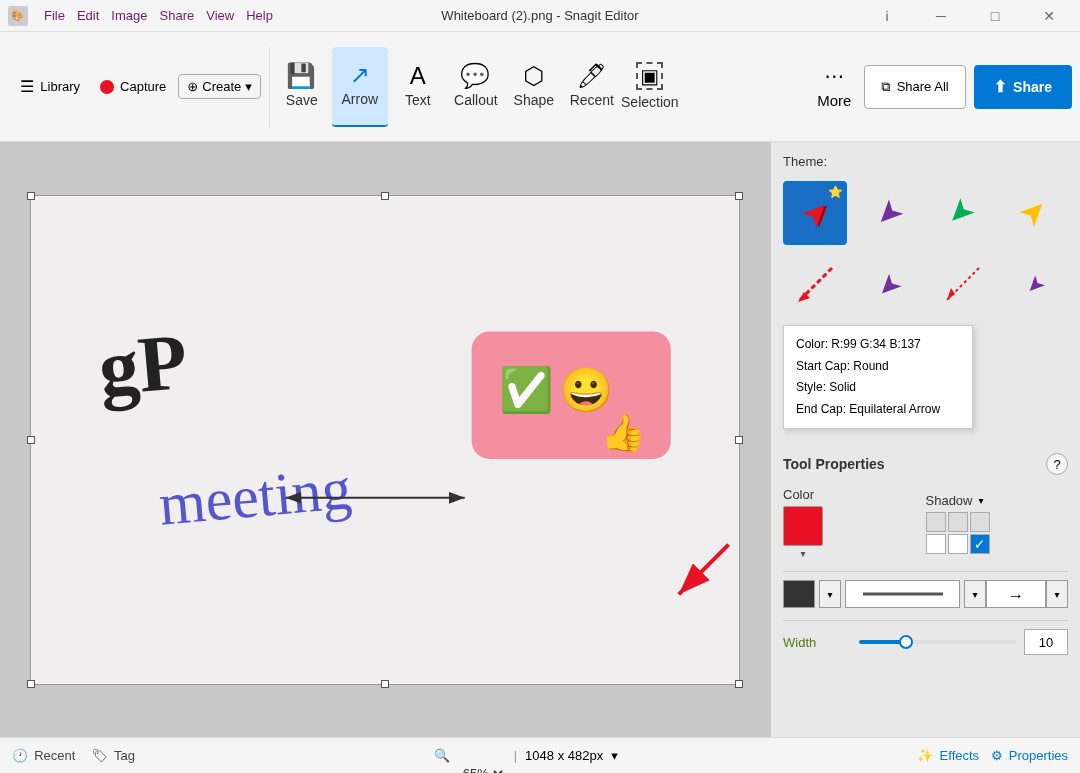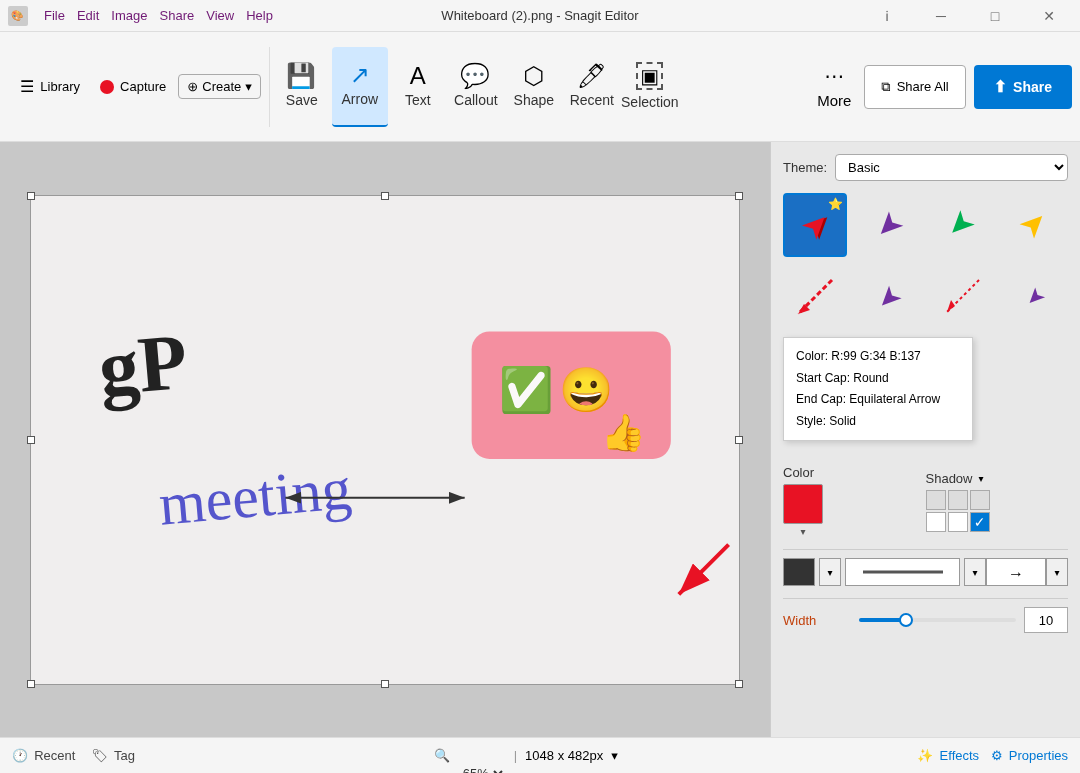--- a/index.html
+++ b/index.html
@@ -82,21 +82,21 @@
     .shadow-grid { display: grid; grid-template-columns: repeat(3, 20px); grid-template-rows: repeat(2, 20px); gap: 2px; }
     .shadow-cell { width: 20px; height: 20px; background: #ddd; border: 1px solid #aaa; cursor: pointer; }
     .shadow-cell.active { background: white; }
     .check-cell { display: flex; align-items: center; justify-content: center; }
     .line-controls { display: flex; align-items: center; gap: 4px; }
     .line-color-btn { width: 32px; height: 28px; background: #333; border: 1px solid #999; cursor: pointer; }
     .line-dropdown-btn { width: 22px; height: 28px; background: #f0f0f0; border: 1px solid #999; display: flex; align-items: center; justify-content: center; cursor: pointer; font-size: 10px; }
     .line-style-btn { flex: 1; height: 28px; background: white; border: 1px solid #999; cursor: pointer; display: flex; align-items: center; justify-content: center; }
     .arrow-end-btn { width: 60px; height: 28px; background: white; border: 1px solid #999; cursor: pointer; display: flex; align-items: center; justify-content: center; font-size: 16px; }
     .slider-row { display: flex; align-items: center; gap: 8px; margin-bottom: 10px; }
-    .slider-label { font-size: 13px; color: #c2410c; width: 68px; }
+    .slider-label { font-size: 13px; color: #4d7c0f; width: 68px; }
     .slider { flex: 1; height: 4px; background: #ddd; border-radius: 2px; position: relative; cursor: pointer; }
     .slider-fill { height: 4px; background: #0078d4; border-radius: 2px; }
     .slider-thumb { width: 14px; height: 14px; background: white; border: 2px solid #0078d4; border-radius: 50%; position: absolute; top: -5px; cursor: pointer; }
     .value-box { width: 44px; height: 26px; border: 1px solid #aaa; background: white; display: flex; align-items: center; justify-content: center; font-size: 13px; }
     .divider { height: 1px; background: #ccc; margin: 8px 0; }
 
     
     .status-bar { height: 36px; background: #f5f5f5; border-top: 1px solid #ddd; display: flex; align-items: center; padding: 0 12px; gap: 16px; }
     .status-left { display: flex; align-items: center; gap: 16px; }
     .status-item { display: flex; align-items: center; gap: 6px; font-size: 13px; color: #444; cursor: pointer; }
@@ -243,23 +243,20 @@
         <line x1="700" y1="350" x2="650" y2="400" stroke="#e81224" stroke-width="4" marker-end="url(#redArrow)"></line>
       </svg>
     </div>
   </div>
 
   <div class="right-panel">
 
     <div class="quick-styles">
       <div class="theme-row">
         <span class="theme-label">Theme:</span>
-        <select class="theme-select">
-          <option>Basic</option>
-        </select>
       </div>
       <div class="styles-grid">
 
         <div class="style-item selected" style="background:#1a6fc4;position:relative;">
           <span style="font-size:32px;color:#e81224;transform:rotate(-45deg);display:inline-block;text-shadow:2px 2px 0 #a00;">➤</span>
           <span class="star-badge">⭐</span>
         </div>
 
         <div class="style-item">
           <span style="font-size:32px;color:#7030a0;transform:rotate(-45deg) scaleX(-1);display:inline-block;">➤</span>
@@ -292,26 +289,30 @@
         </div>
 
         <div class="style-item">
           <span style="font-size:22px;color:#7030a0;transform:rotate(-45deg) scaleX(-1);display:inline-block;">➤</span>
         </div>
       </div>
 
       <div class="tooltip" style="position:relative;left:auto;top:auto;margin-top:8px;">
         <div>Color: R:99 G:34 B:137</div>
         <div>Start Cap: Round</div>
+        <div>Style: Solid</div>
         <div>End Cap: Equilateral Arrow</div>
-        <div>Style: Solid</div>
       </div>
     </div>
 
     <div class="tool-props">
+      <div class="tool-props-header">
+        <span class="tool-props-title">Tool Properties</span>
+        <div class="help-btn">?</div>
+      </div>
 
       <div class="props-row">
         <div style="flex:1;display:flex;flex-direction:column;align-items:flex-start;gap:4px;">
           <span style="font-size:13px;color:#333;">Color</span>
           <div class="color-dropdown">
             <div class="color-swatch"></div>
             <span class="dropdown-arrow">▾</span>
           </div>
         </div>
         <div style="flex:1;display:flex;flex-direction:column;align-items:flex-start;gap:4px;">

